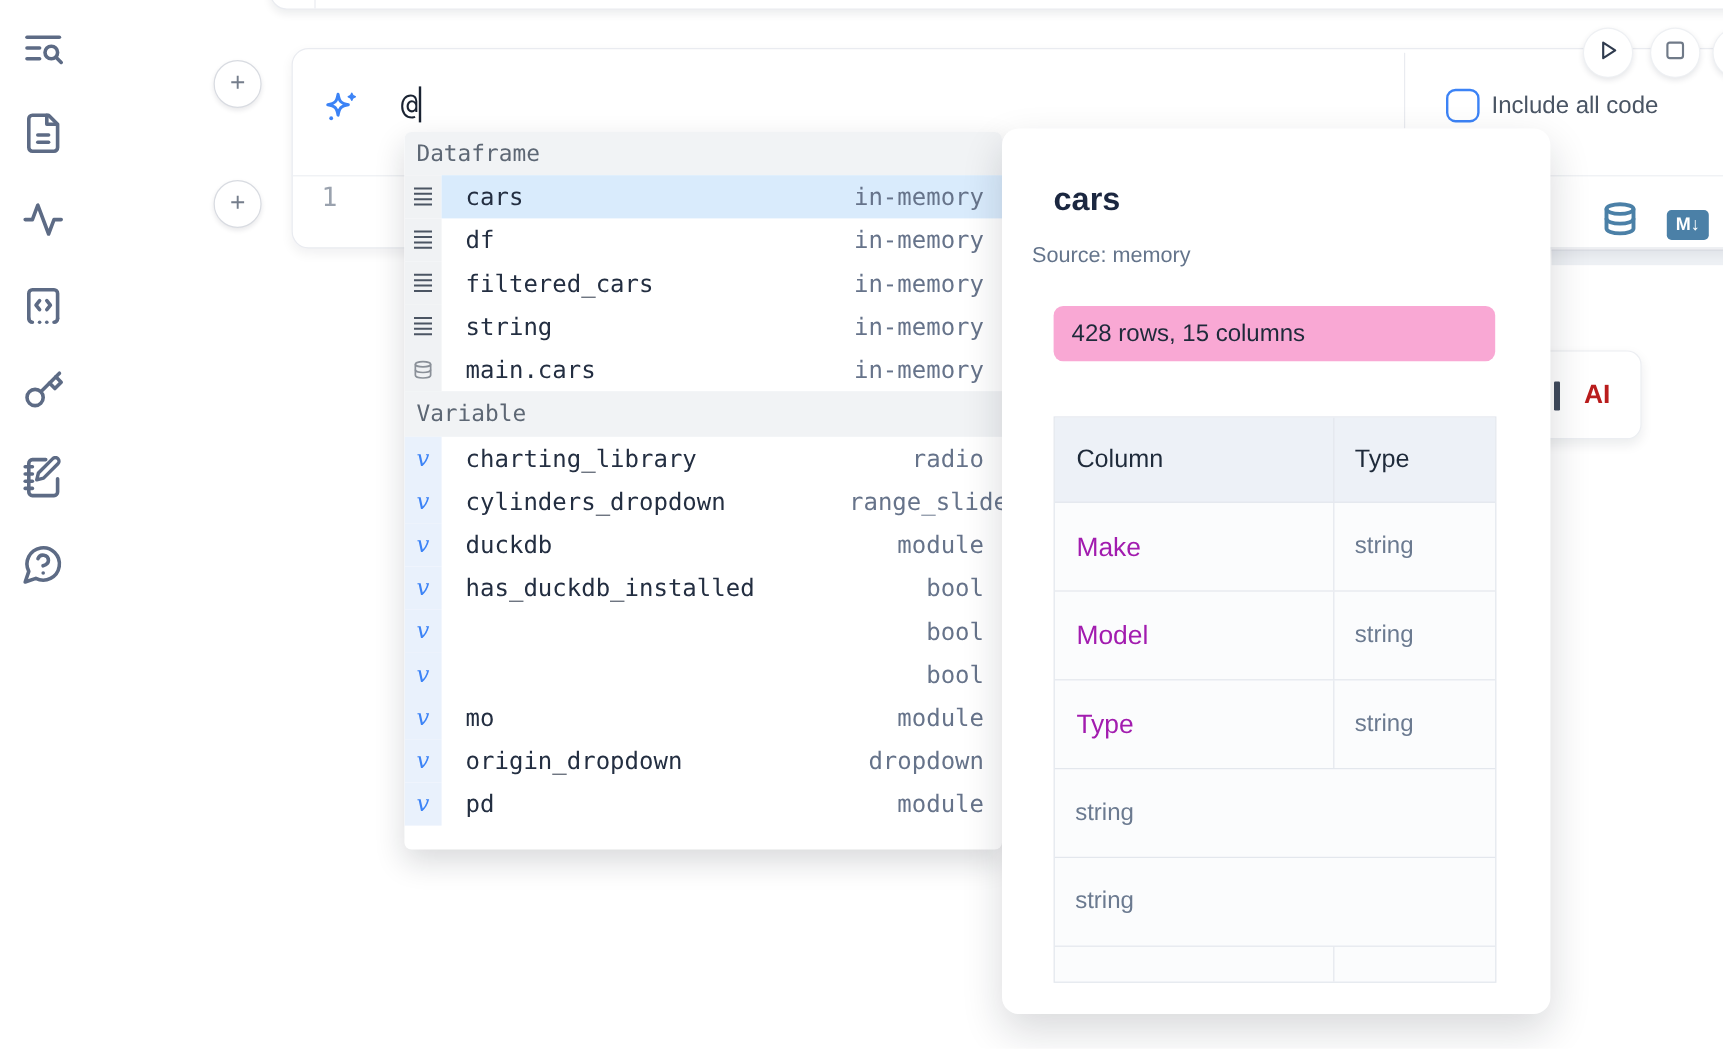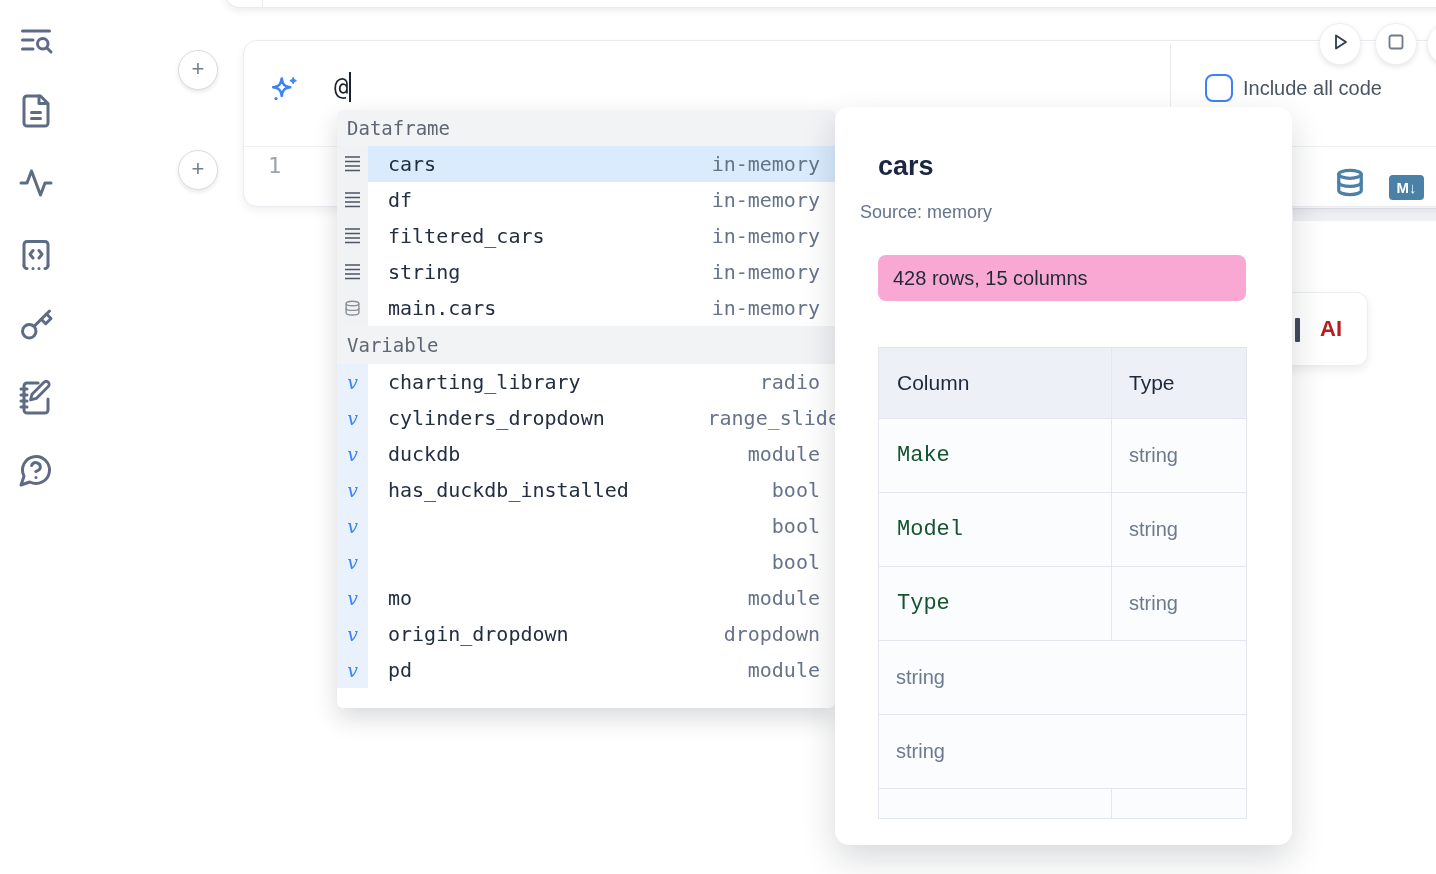--- a/index.html
+++ b/index.html
@@ -96,21 +96,21 @@
              line-height:46px; padding-left:15px; }
   .p-table { position:absolute; left:43px; top:240px; width:369px; height:472px;
              border:1px solid #e3e7ed; overflow:hidden; background:#fbfcfd;text-align:center; }
   .pt-row { display:flex; border-bottom:1px solid #e3e7ed; }
   .pt-row.head { height:71px; background:#edf1f7; }
   .pt-row.body { height:74px; }
   .pt-c1 { width:233px; border-right:1px solid #e3e7ed; display:flex; align-items:center;
            padding-left:18px; }
   .pt-c2 { flex:1; display:flex; align-items:center; padding-left:17px; }
   .pt-head-txt { font-size:21px; color:#1e2a3a; }
-  .pt-name { font-family:Liberation Mono, monospace; font-size:22px; color:#14532d; }
+  .pt-name { font-family:Liberation Sans, sans-serif; font-size:22px; color:#a21caf; }
   .pt-type { font-size:20px; color:#6b7a90; }
 </style>
 </head>
 <body>
 
 <div id="stage">
 
   <div class="abs sidebar">
     <span class="sb-icon" style="top:22px">
       <svg viewBox="0 0 24 24" fill="none" stroke="currentColor" stroke-width="2" stroke-linecap="round" stroke-linejoin="round">

